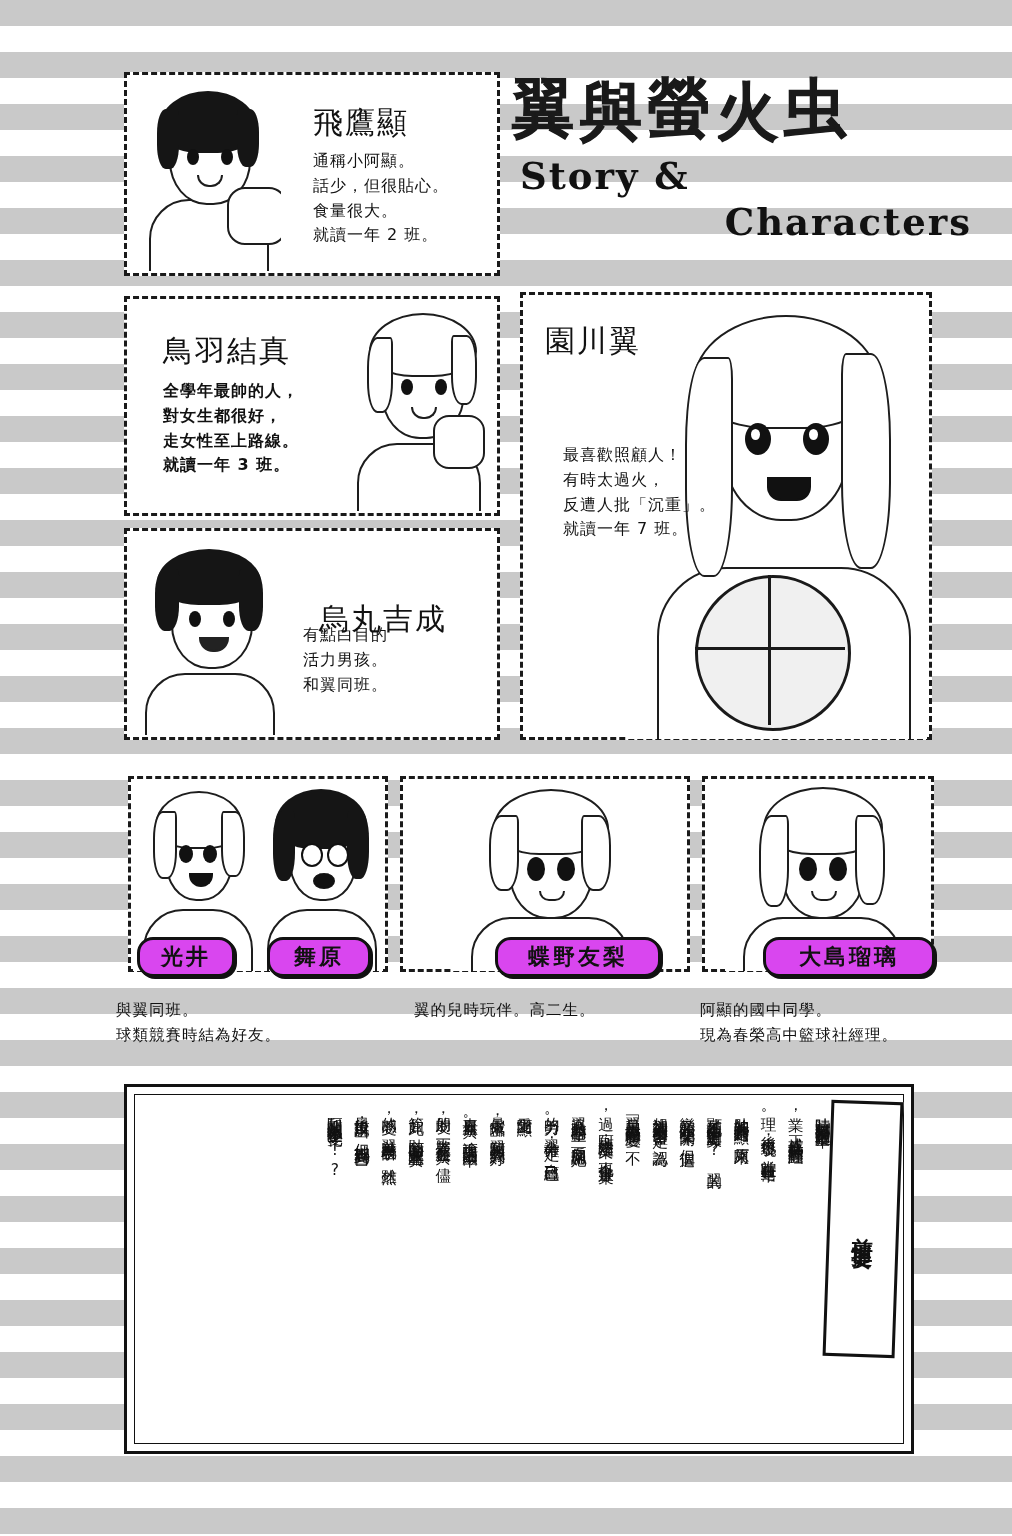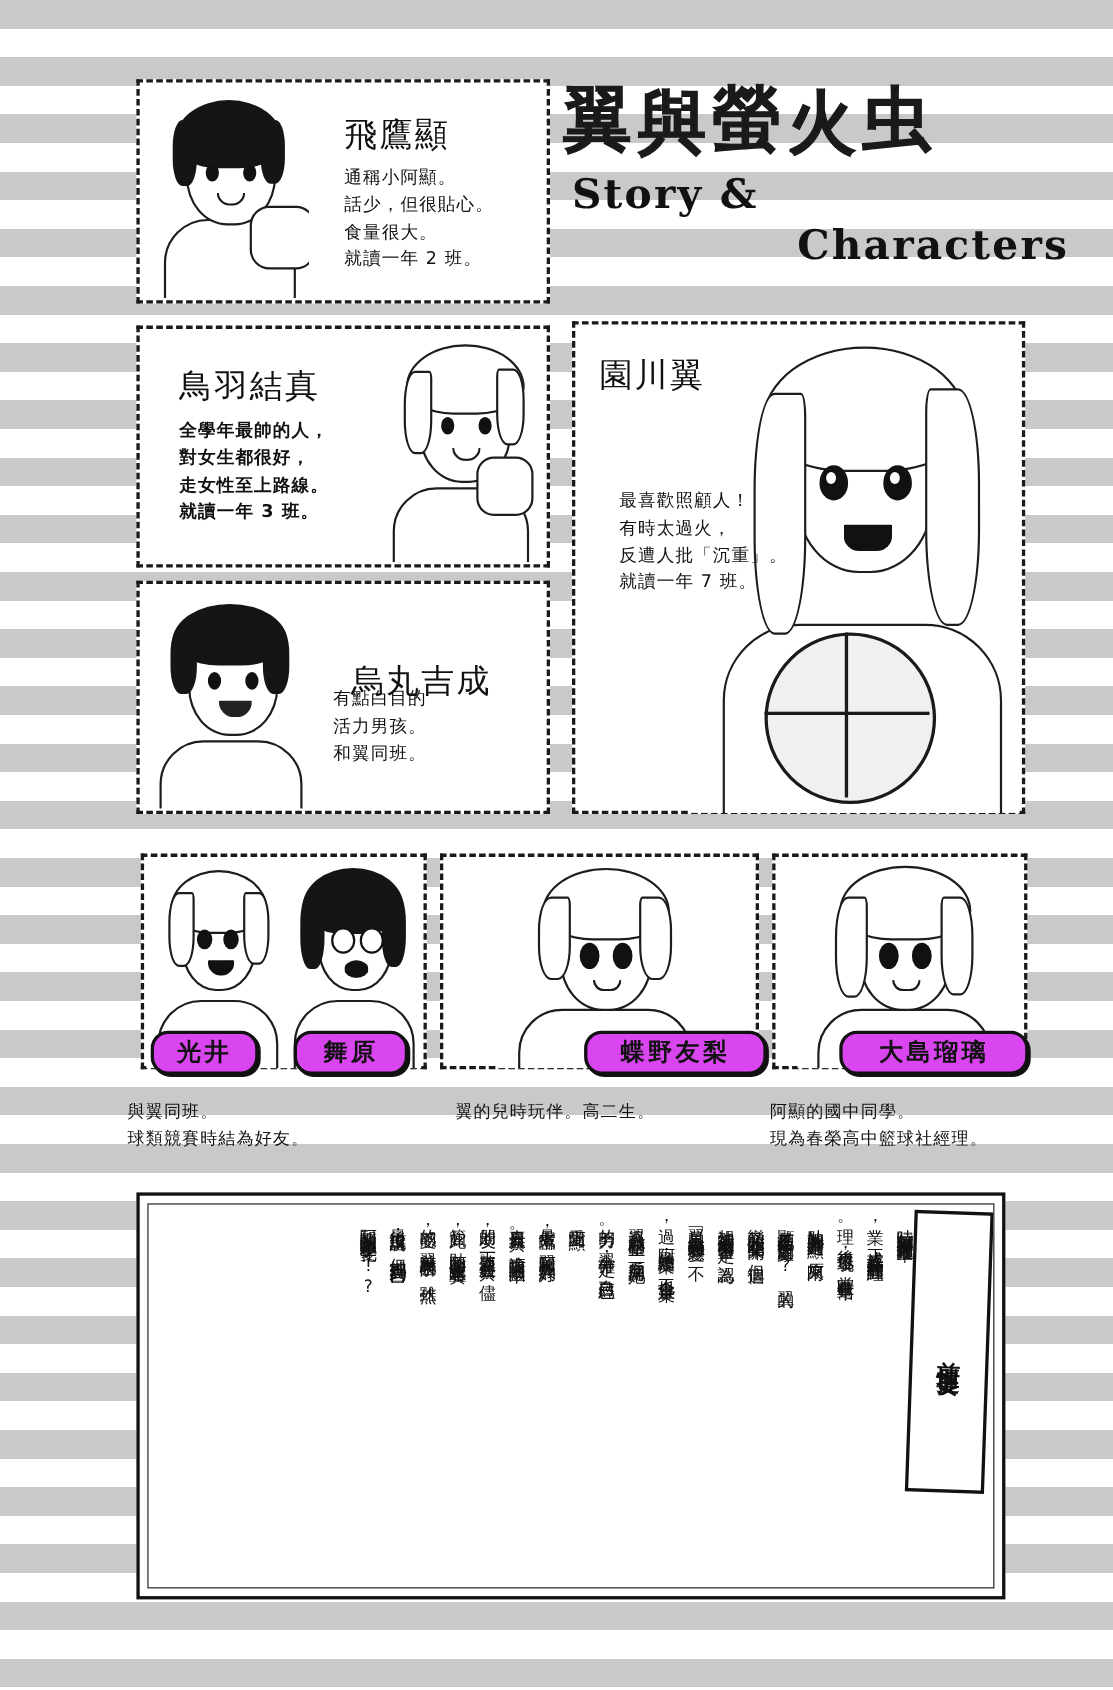--- a/index.html
+++ b/index.html
@@ -265,21 +265,21 @@
     <div class="portrait" style="position:absolute;left:50px;top:2px;width:190px;height:190px;">
       <div class="pbody" style="left:18px;top:136px;width:154px;height:60px;"></div>
       <div class="pface" style="left:56px;top:36px;width:80px;height:98px;"></div>
       <div class="phair light" style="left:40px;top:8px;width:112px;height:62px;"></div>
       <div class="phair light" style="left:36px;top:34px;width:26px;height:72px;border-radius:40% 10% 40% 40%;"></div>
       <div class="phair light" style="left:128px;top:34px;width:26px;height:72px;border-radius:10% 40% 40% 40%;"></div>
       <div class="peye" style="left:74px;top:76px;width:18px;height:24px;"></div>
       <div class="peye" style="left:104px;top:76px;width:18px;height:24px;"></div>
       <div class="pmouth" style="left:86px;top:110px;width:22px;height:8px;"></div>
     </div>
-    <div class="plate" style="left:92px;top:158px;width:160px;height:34px;margin-left:36px;">蝶野友梨</div>
+    <div class="plate" style="left:92px;top:158px;width:160px;height:34px;">蝶野友梨</div>
   </div>
 
   <div class="dashed" style="left:702px;top:776px;width:232px;height:196px;">
     <div class="portrait" style="position:absolute;left:20px;top:2px;width:190px;height:190px;">
       <div class="pbody" style="left:18px;top:136px;width:154px;height:60px;"></div>
       <div class="pface" style="left:56px;top:36px;width:80px;height:98px;"></div>
       <div class="phair light" style="left:38px;top:6px;width:116px;height:64px;"></div>
       <div class="phair light" style="left:34px;top:34px;width:26px;height:88px;border-radius:40% 10% 40% 40%;"></div>
       <div class="phair light" style="left:130px;top:34px;width:26px;height:86px;border-radius:10% 40% 40% 40%;"></div>
       <div class="peye" style="left:74px;top:76px;width:18px;height:24px;"></div>

